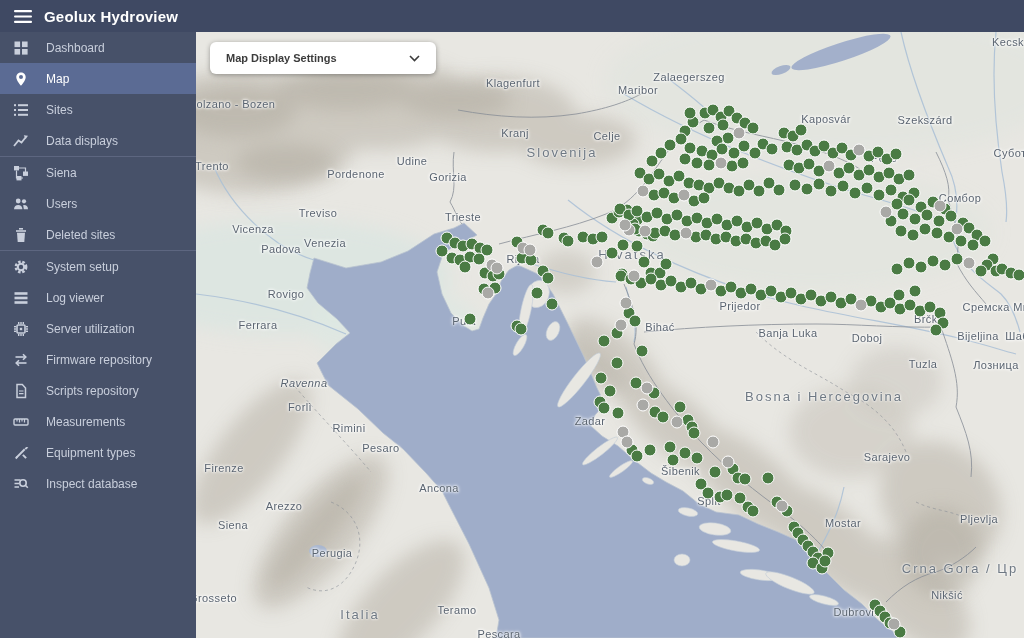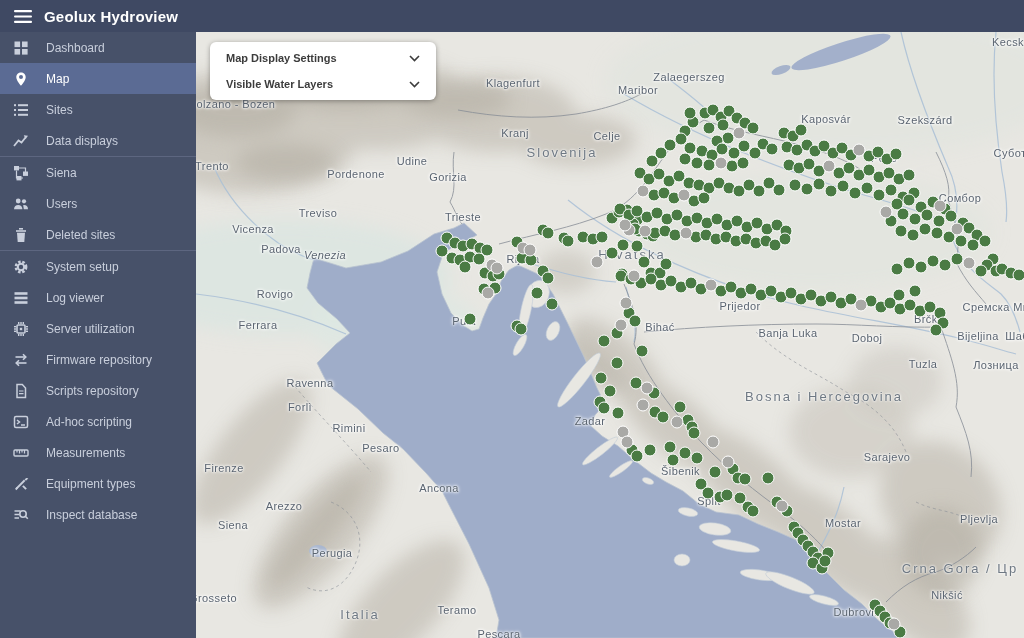--- a/index.html
+++ b/index.html
@@ -184,30 +184,20 @@
         <svg viewBox="0 0 16 16">
           <path d="M4 1.5h5.3L12.5 5v9.5H4z" fill="none" stroke="currentColor" stroke-width="1.5"></path>
           <path d="M6 8h4.5M6 10.7h4.5" fill="none" stroke="currentColor" stroke-width="1.2"></path>
         </svg>
       </span>
       <span>Scripts repository</span>
     </div>
     <div class="side-item">
       <span class="ic">
         <svg viewBox="0 0 16 16">
-          <rect x="1.5" y="2.5" width="13" height="11" rx="1.5" fill="none" stroke="currentColor" stroke-width="1.5"></rect>
-          <path d="M4 6l2.5 2L4 10" fill="none" stroke="currentColor" stroke-width="1.5"></path>
-          <path d="M8 11h4" stroke="currentColor" stroke-width="1.5"></path>
-        </svg>
-      </span>
-      <span>Ad-hoc scripting</span>
-    </div>
-    <div class="side-item">
-      <span class="ic">
-        <svg viewBox="0 0 16 16">
           <rect x="1" y="5" width="14" height="6" rx="1" fill="none" stroke="currentColor" stroke-width="1.4"></rect>
           <path d="M4 5v2.5M6.5 5v3.5M9 5v2.5M11.5 5v3.5" fill="none" stroke="currentColor" stroke-width="1.2"></path>
         </svg>
       </span>
       <span>Measurements</span>
     </div>
     <div class="side-item">
       <span class="ic">
         <svg viewBox="0 0 16 16">
           <path d="M2.2 12.4 11 3.6l1.4 1.4-8.8 8.8z"></path>
@@ -334,26 +324,20 @@
     </g>
   </svg>
 
   <div class="panel">
     <div class="panel-row">
       <span>Map Display Settings</span>
       <svg class="chev" width="11" height="7" viewBox="0 0 11 7">
         <path d="M1 1l4.5 4.5L10 1" fill="none" stroke="#3c3c3c" stroke-width="1.6"></path>
       </svg>
     </div>
-    <div class="panel-row">
-      <span>Visible Water Layers</span>
-      <svg class="chev" width="11" height="7" viewBox="0 0 11 7">
-        <path d="M1 1l4.5 4.5L10 1" fill="none" stroke="#3c3c3c" stroke-width="1.6"></path>
-      </svg>
-    </div>
   </div>
 <div class="country-label" style="left: 366px; top: 120px; text-align: right;">Slovenija</div>
     <div class="country-label" style="left: 436px; top: 222px;">Hrvatska</div>
     <div class="country-label" style="left: 628px; top: 364px;">Bosna i Hercegovina</div>
     <div class="country-label" style="left: 164px; top: 582px;">Italia</div>
     <div class="country-label" style="left: 764px; top: 536px;">Crna Gora / Цр</div>
     <div class="city-label" style="left: 812px; top: 10px;">Kecsk</div>
     <div class="city-label" style="left: 493px; top: 25px; margin-top: 20px;">Zalaegerszeg</div>
     <div class="city-label" style="left: 317px; top: 51px;">Klagenfurt</div>
     <div class="city-label" style="left: 442px; top: 58px;">Maribor</div>
@@ -365,37 +349,37 @@
     <div class="city-label" style="left: 814px; top: 121px;">Субот</div>
     <div class="city-label" style="left: 688px; top: 126px;">Pécs</div>
     <div class="city-label" style="left: 16px; top: 127px; margin-top: 7px;">Trento</div>
     <div class="city-label" style="left: 216px; top: 129px;">Udine</div>
     <div class="city-label" style="left: 160px; top: 142px;">Pordenone</div>
     <div class="city-label" style="left: 252px; top: 145px;">Gorizia</div>
     <div class="city-label" style="left: 764px; top: 166px;">Сомбор</div>
     <div class="city-label" style="left: 122px; top: 181px;">Treviso</div>
     <div class="city-label" style="left: 267px; top: 185px;">Trieste</div>
     <div class="city-label" style="left: 57px; top: 197px;">Vicenza</div>
-    <div class="city-label" style="left: 129px; top: 223px; font-style: italic;">Venezia</div>
+    <div class="city-label" style="left: 129px; top: 211px;">Venezia</div>
     <div class="city-label" style="left: 85px; top: 217px;">Padova</div>
     <div class="city-label" style="left: 327px; top: 227px;">Rijeka</div>
-    <div class="city-label" style="left: 79px; top: 262px;">Rovigo</div>
+    <div class="city-label" style="left: 90px; top: 262px;">Rovigo</div>
     <div class="city-label" style="left: 544px; top: 274px;">Prijedor</div>
     <div class="city-label" style="left: 800px; top: 275px;">Сремска Ми</div>
     <div class="city-label" style="left: 733px; top: 287px;">Brčko</div>
     <div class="city-label" style="left: 268px; top: 289px;">Pula</div>
     <div class="city-label" style="left: 62px; top: 293px;">Ferrara</div>
     <div class="city-label" style="left: 592px; top: 301px;">Banja Luka</div>
     <div class="city-label" style="left: 782px; top: 304px;">Bijeljina</div>
     <div class="city-label" style="left: 821px; top: 304px;">Шаб</div>
     <div class="city-label" style="left: 464px; top: 295px;">Bihać</div>
     <div class="city-label" style="left: 671px; top: 306px;">Doboj</div>
     <div class="city-label" style="left: 727px; top: 332px;">Tuzla</div>
     <div class="city-label" style="left: 800px; top: 333px;">Лозница</div>
-    <div class="city-label" style="left: 114px; top: 351px;">Ravenna</div>
+    <div class="city-label" style="left: 108px; top: 351px; font-style: italic;">Ravenna</div>
     <div class="city-label" style="left: 104px; top: 375px;">Forlì</div>
     <div class="city-label" style="left: 394px; top: 389px;">Zadar</div>
     <div class="city-label" style="left: 153px; top: 396px;">Rimini</div>
     <div class="city-label" style="left: 185px; top: 416px;">Pesaro</div>
     <div class="city-label" style="left: 691px; top: 425px;">Sarajevo</div>
     <div class="city-label" style="left: 28px; top: 436px;">Firenze</div>
     <div class="city-label" style="left: 466px; top: 439px; padding-left: 37px;">Šibenik</div>
     <div class="city-label" style="left: 243px; top: 456px;">Ancona</div>
     <div class="city-label" style="left: 513px; top: 469px;">Split</div>
     <div class="city-label" style="left: 88px; top: 474px;">Arezzo</div>

